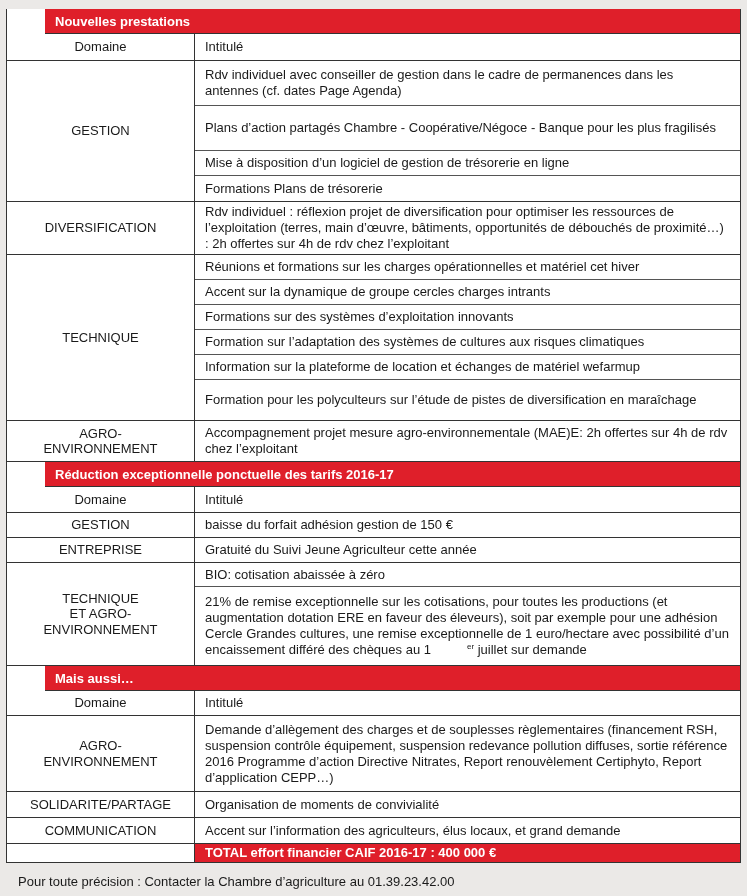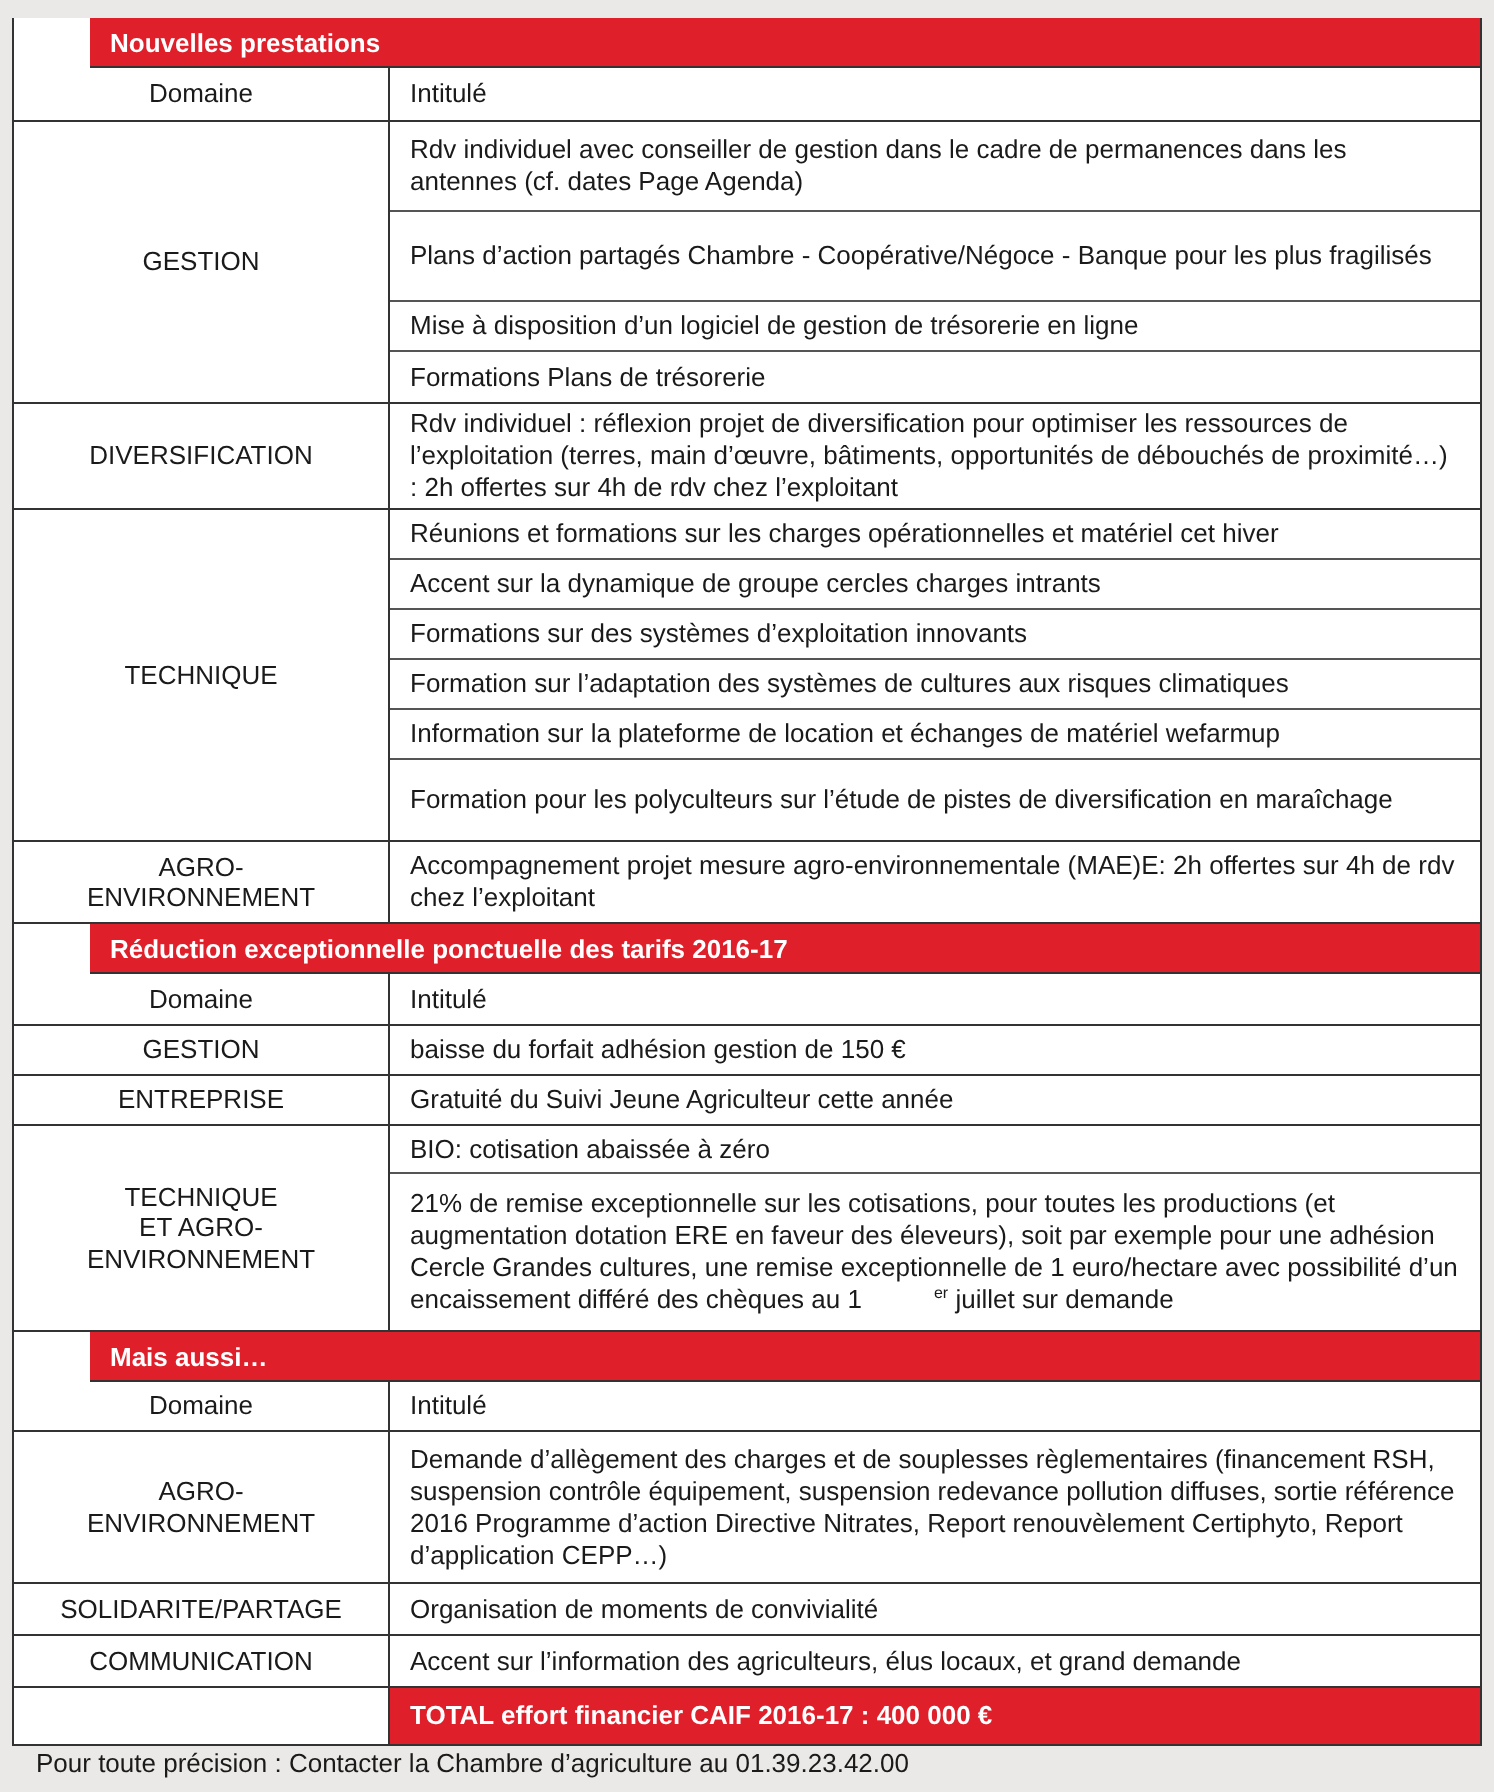--- a/index.html
+++ b/index.html
@@ -166,18 +166,18 @@
   </div>
   <div class="row">
     <div class="dom">COMMUNICATION</div>
     <div class="items">
         <div class="item" style="height:25px">Accent sur l’information des agriculteurs, élus locaux, et grand demande</div>
       </div>
   </div>
   <div class="row last total-row">
     <div class="dom"></div>
     <div class="items">
-        <div class="item" style="height:28px">TOTAL effort financier CAIF 2016-17 : 400 000 €</div>
+        <div class="item" style="height:18px">TOTAL effort financier CAIF 2016-17 : 400 000 €</div>
       </div>
   </div>
 </div>
 
 <div class="footer">Pour toute précision : Contacter la Chambre d’agriculture au 01.39.23.42.00</div>
 
 </body></html>

